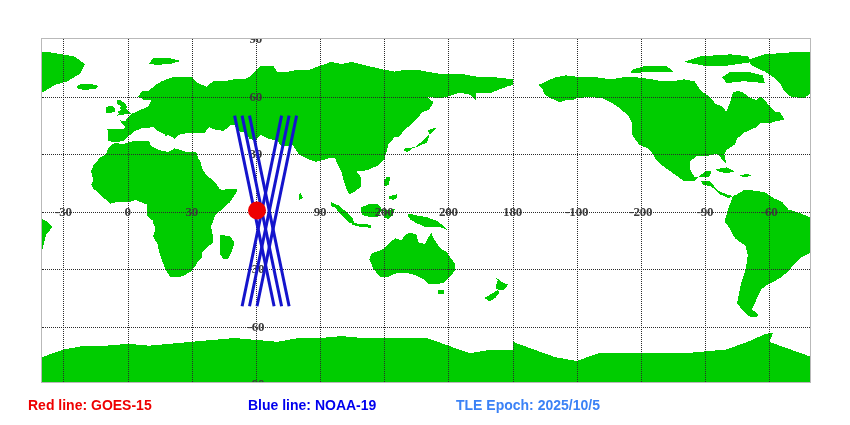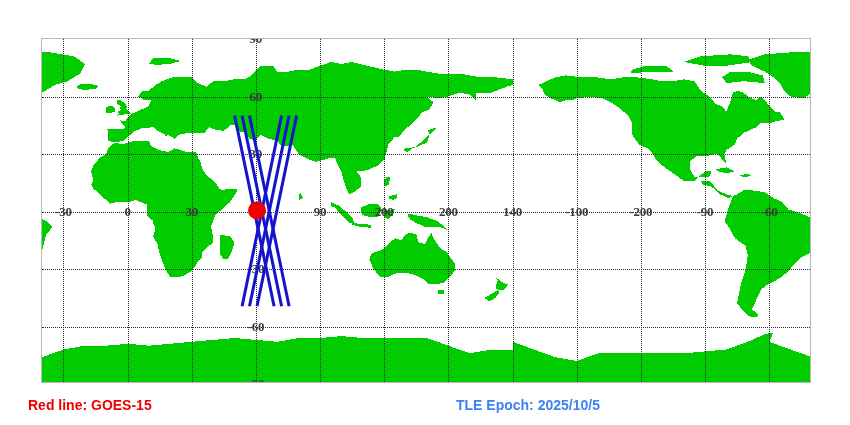--- a/index.html
+++ b/index.html
@@ -121,21 +121,21 @@
         <div class="gridline-h" style="top: 287.5px;"></div>
       </div>
     <div id="tick-layer">
         <div class="tick tick-lon" style="left: 21.3889px; top: 172.5px;">-30</div>
         <div class="tick tick-lon" style="left: 85.5556px; top: 172.5px;">0</div>
         <div class="tick tick-lon" style="left: 149.722px; top: 172.5px;">30</div>
         <div class="tick tick-lon" style="left: 213.889px; top: 172.5px;">60</div>
         <div class="tick tick-lon" style="left: 278.056px; top: 172.5px;">90</div>
         <div class="tick tick-lon" style="left: 342.222px; top: 172.5px;">200</div>
         <div class="tick tick-lon" style="left: 406.389px; top: 172.5px;">200</div>
-        <div class="tick tick-lon" style="left: 470.556px; top: 172.5px;">140</div>
+        <div class="tick tick-lon" style="left: 470.556px; top: 172.5px;">180</div>
         <div class="tick tick-lon" style="left: 534.722px; top: 172.5px;">-100</div>
         <div class="tick tick-lon" style="left: 598.889px; top: 172.5px;">-200</div>
         <div class="tick tick-lon" style="left: 663.056px; top: 172.5px;">-90</div>
         <div class="tick tick-lon" style="left: 727.222px; top: 172.5px;">-60</div>
         <div class="tick tick-lat" style="left: 213.889px; top: 0px;">90</div>
         <div class="tick tick-lat" style="left: 213.889px; top: 57.5px;">60</div>
         <div class="tick tick-lat" style="left: 213.889px; top: 115px;">30</div>
         <div class="tick tick-lat" style="left: 213.889px; top: 230px;">-30</div>
         <div class="tick tick-lat" style="left: 213.889px; top: 287.5px;">-60</div>
         <div class="tick tick-lat" style="left: 213.889px; top: 345px;">-90</div>
@@ -153,16 +153,17 @@
           <line x1="255.6" y1="77.6" x2="216.0" y2="268.3" stroke="#1414cc" stroke-width="3"></line>
         </g>
       <g id="red-marker">
           <circle cx="216.0" cy="172.5" r="9" fill="#ee0000"></circle>
         </g>
     </svg>
   </div>
 
   <div id="caption">
     <span class="cap" id="cap-red" style="color: rgb(238, 0, 0);">Red line: GOES-15</span>
+    <span class="cap" id="cap-blue" style="color: rgb(0, 0, 238);">Blue line: NOAA-19</span>
     <span class="cap" id="cap-epoch" style="color: #3b82f6;">TLE Epoch: 2025/10/5</span>
   </div>
 
 </div>
 
 </body></html>

